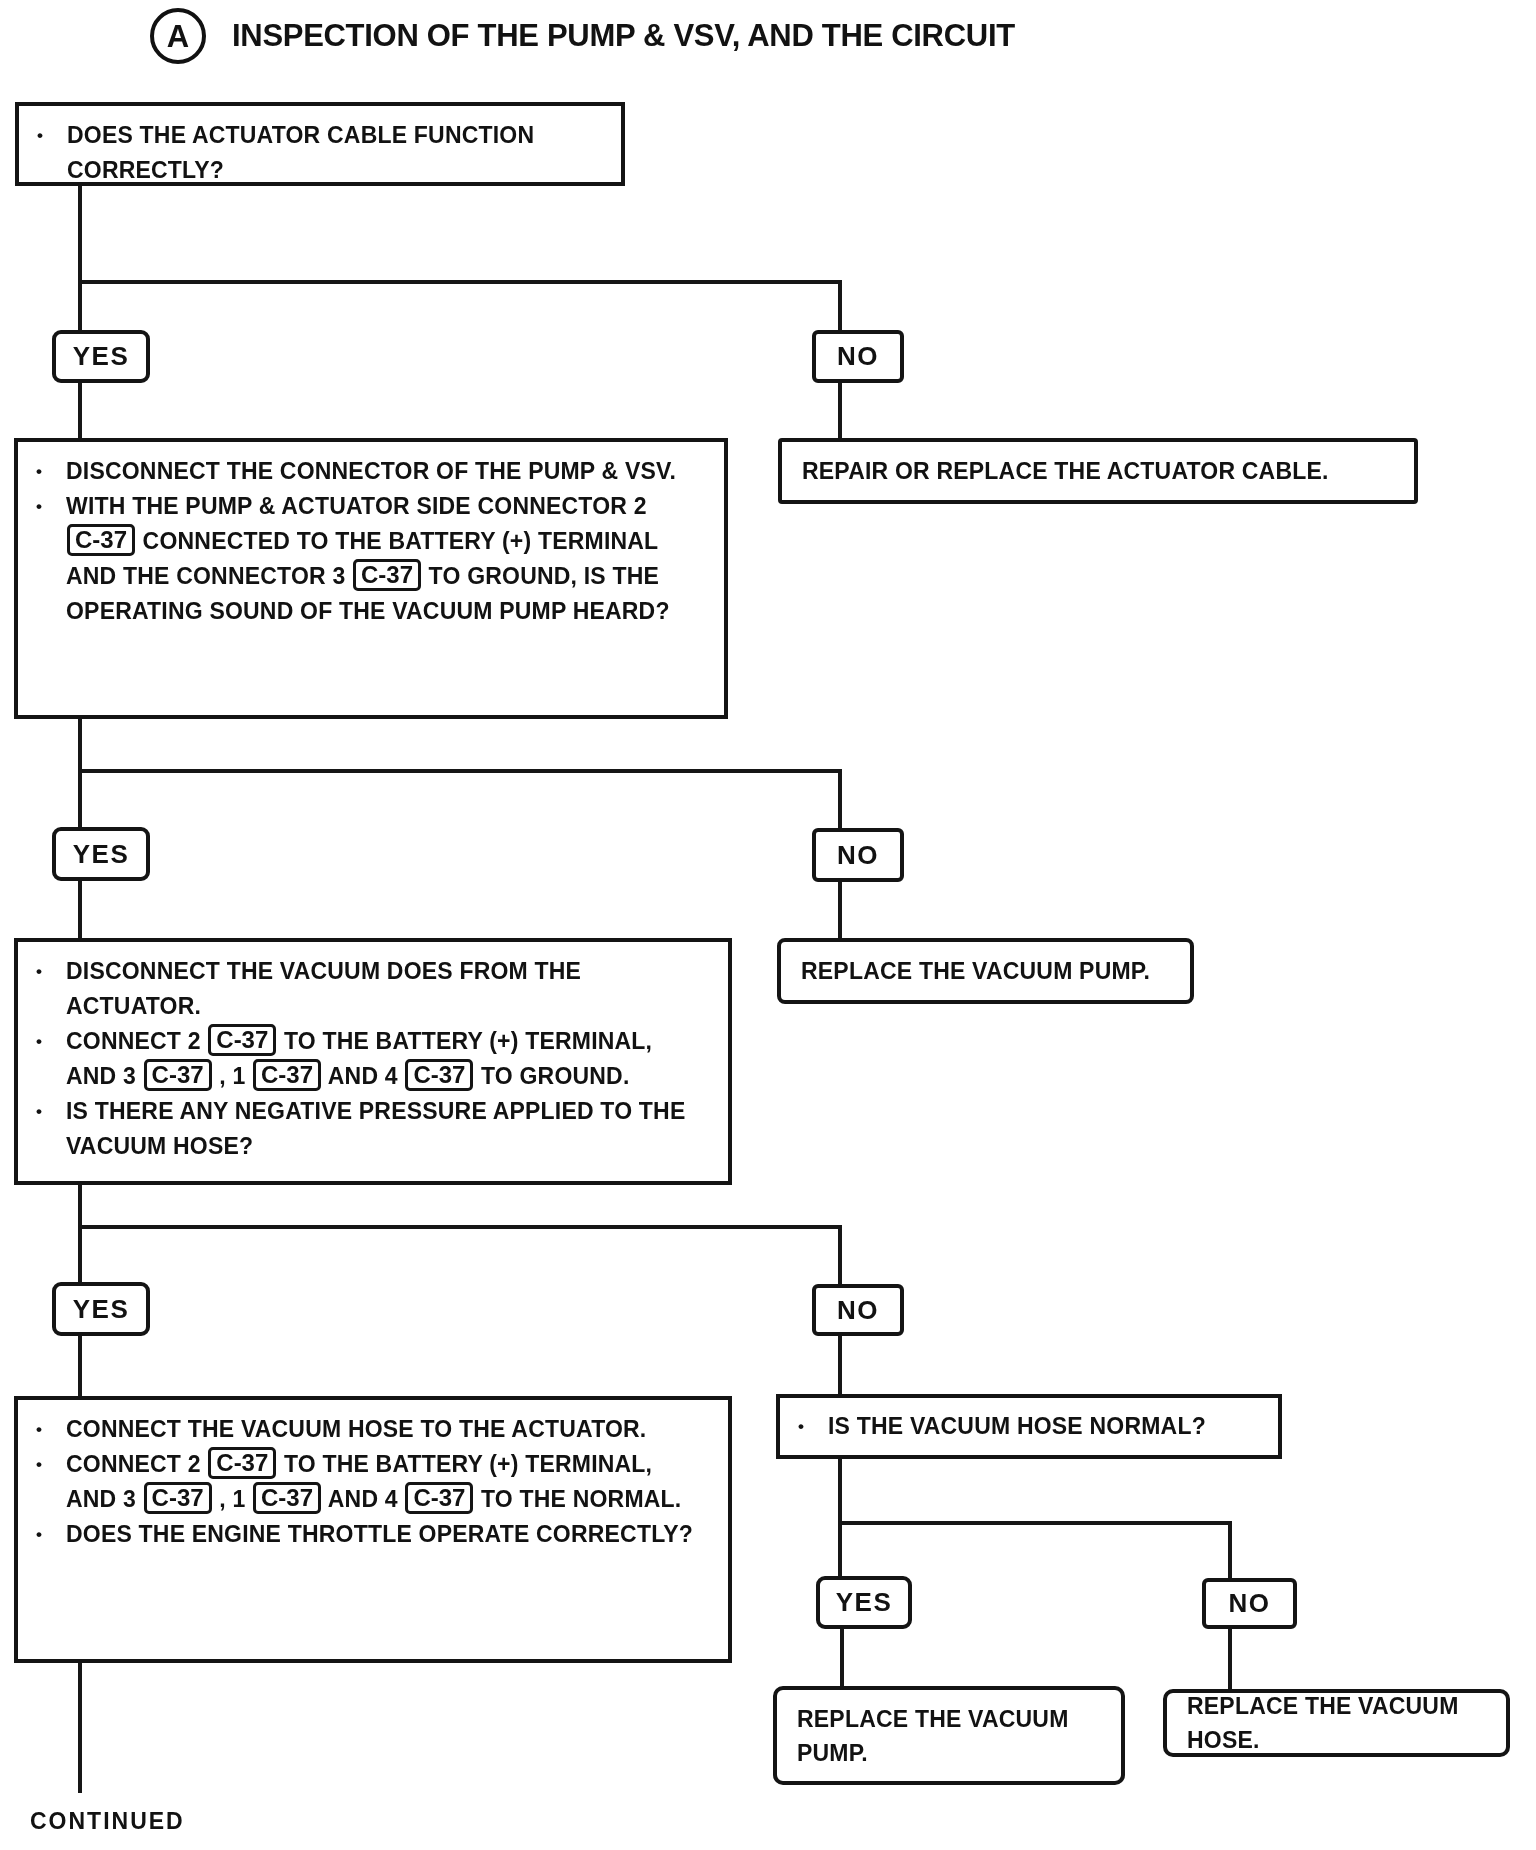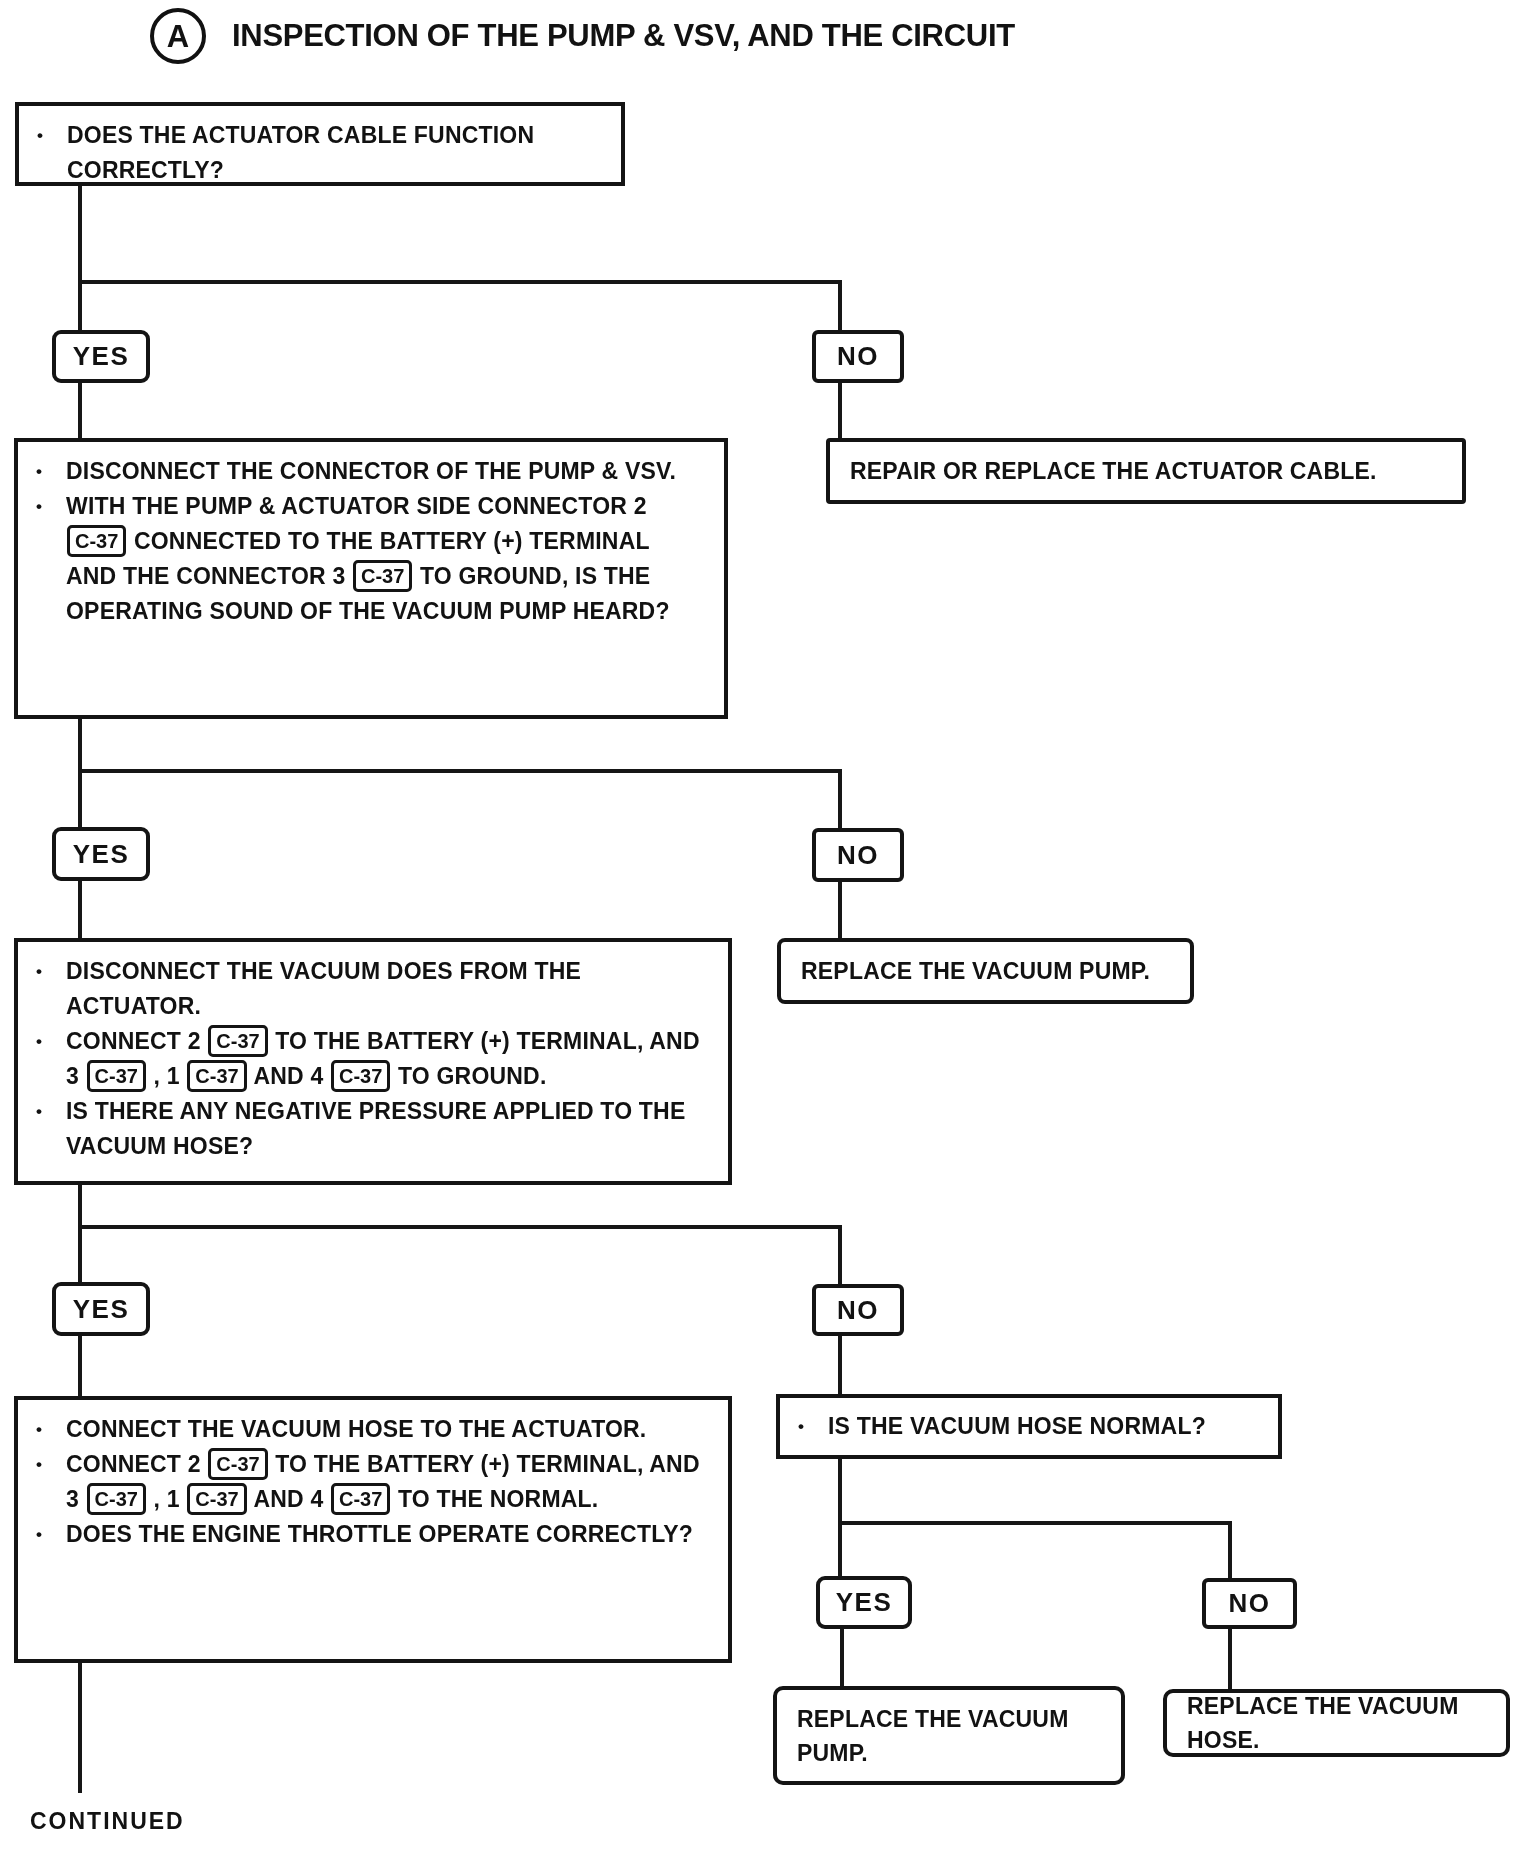--- a/index.html
+++ b/index.html
@@ -25,21 +25,21 @@
   .qbox{padding:12px 20px 10px 16px;}
   .tline{
     position:relative;padding-left:32px;
     font-size:23px;font-weight:700;line-height:35px;letter-spacing:0.2px;
   }
   .tline .dot{
     position:absolute;left:2px;top:0;font-size:17px;line-height:35px;
   }
   .chip{
     display:inline-block;box-sizing:border-box;border:3px solid #141414;border-radius:5px;
-    padding:0 5px;margin:0 1px;font-size:20px;font-weight:700;line-height:26px;
+    padding:0 5px;margin:0 1px;font-size:24px;font-weight:700;line-height:26px;
     vertical-align:1px;letter-spacing:0;
   }
   .rbox{display:flex;align-items:center;padding:6px 16px 6px 20px;}
   .rbox .rtext{font-size:23px;font-weight:700;line-height:34px;letter-spacing:0.2px;}
   .ynbox{
     border-radius:9px;display:flex;align-items:center;justify-content:center;
     font-size:26px;font-weight:700;letter-spacing:1.5px;margin-left:20px;
   }
   
   .vline,.hline{position:absolute;background:#161616;}
@@ -65,21 +65,21 @@
   <div class="hline" style="left:78px;top:280px;width:764px;"></div>
   <div class="vline" style="left:78px;top:280px;height:52px;"></div>
   <div class="vline" style="left:838px;top:280px;height:52px;"></div>
 
   <div class="box ynbox" style="left:32px;top:330px;width:98px;height:53px;">YES</div>
   <div class="box ynbox" style="left:792px;top:330px;width:92px;height:53px;border-radius:6px;">NO</div>
 
   <div class="vline" style="left:78px;top:383px;height:56px;"></div>
   <div class="vline" style="left:838px;top:383px;height:55px;"></div>
 
-  <div class="box rbox" style="left:778px;top:438px;width:640px;height:66px;border-radius:4px;margin-left:48px;">
+  <div class="box rbox" style="left:778px;top:438px;width:640px;height:66px;border-radius:4px;">
     <span class="rtext">REPAIR OR REPLACE THE ACTUATOR CABLE.</span>
   </div>
 
   <div class="box qbox" style="left:14px;top:438px;width:714px;height:281px;">
       <div class="tline"><span class="dot">•</span><span>DISCONNECT THE CONNECTOR OF THE PUMP &amp; VSV.</span></div>
       <div class="tline"><span class="dot">•</span><span>WITH THE PUMP &amp; ACTUATOR SIDE CONNECTOR 2 </span><span class="chip">C-37</span><span> CONNECTED TO THE BATTERY (+) TERMINAL AND THE CONNECTOR 3 </span><span class="chip">C-37</span><span> TO GROUND, IS THE OPERATING SOUND OF THE VACUUM PUMP HEARD?</span></div>
     </div>
 
   <div class="vline" style="left:78px;top:719px;height:50px;"></div>
   <div class="hline" style="left:78px;top:769px;width:764px;"></div>

